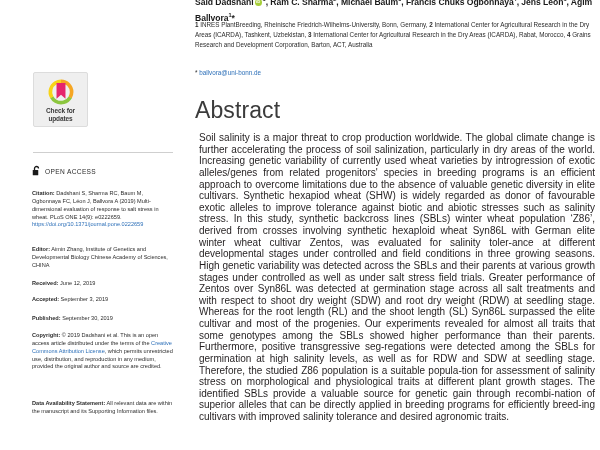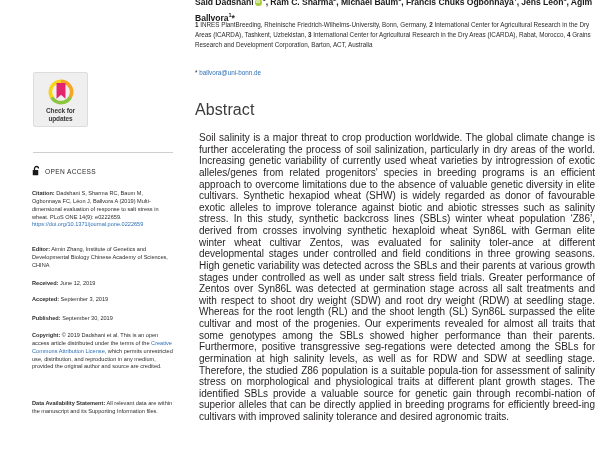--- a/index.html
+++ b/index.html
@@ -174,21 +174,21 @@
     font-size: 6.3px;
     line-height: 10px;
     color: #2c6fb8;
   }
   .corresp .star { color: #2b2b2b; }
 
   .abstract-title {
     position: absolute;
     left: 0;
     top: 100px;
-    font-size: 16px;
+    font-size: 23px;
     line-height: 20px;
     font-weight: normal;
     color: #3b3b3b;
     letter-spacing: 0.1px;
   }
 
   .abstract-body {
     position: absolute;
     left: 4px;
     top: 132px;

